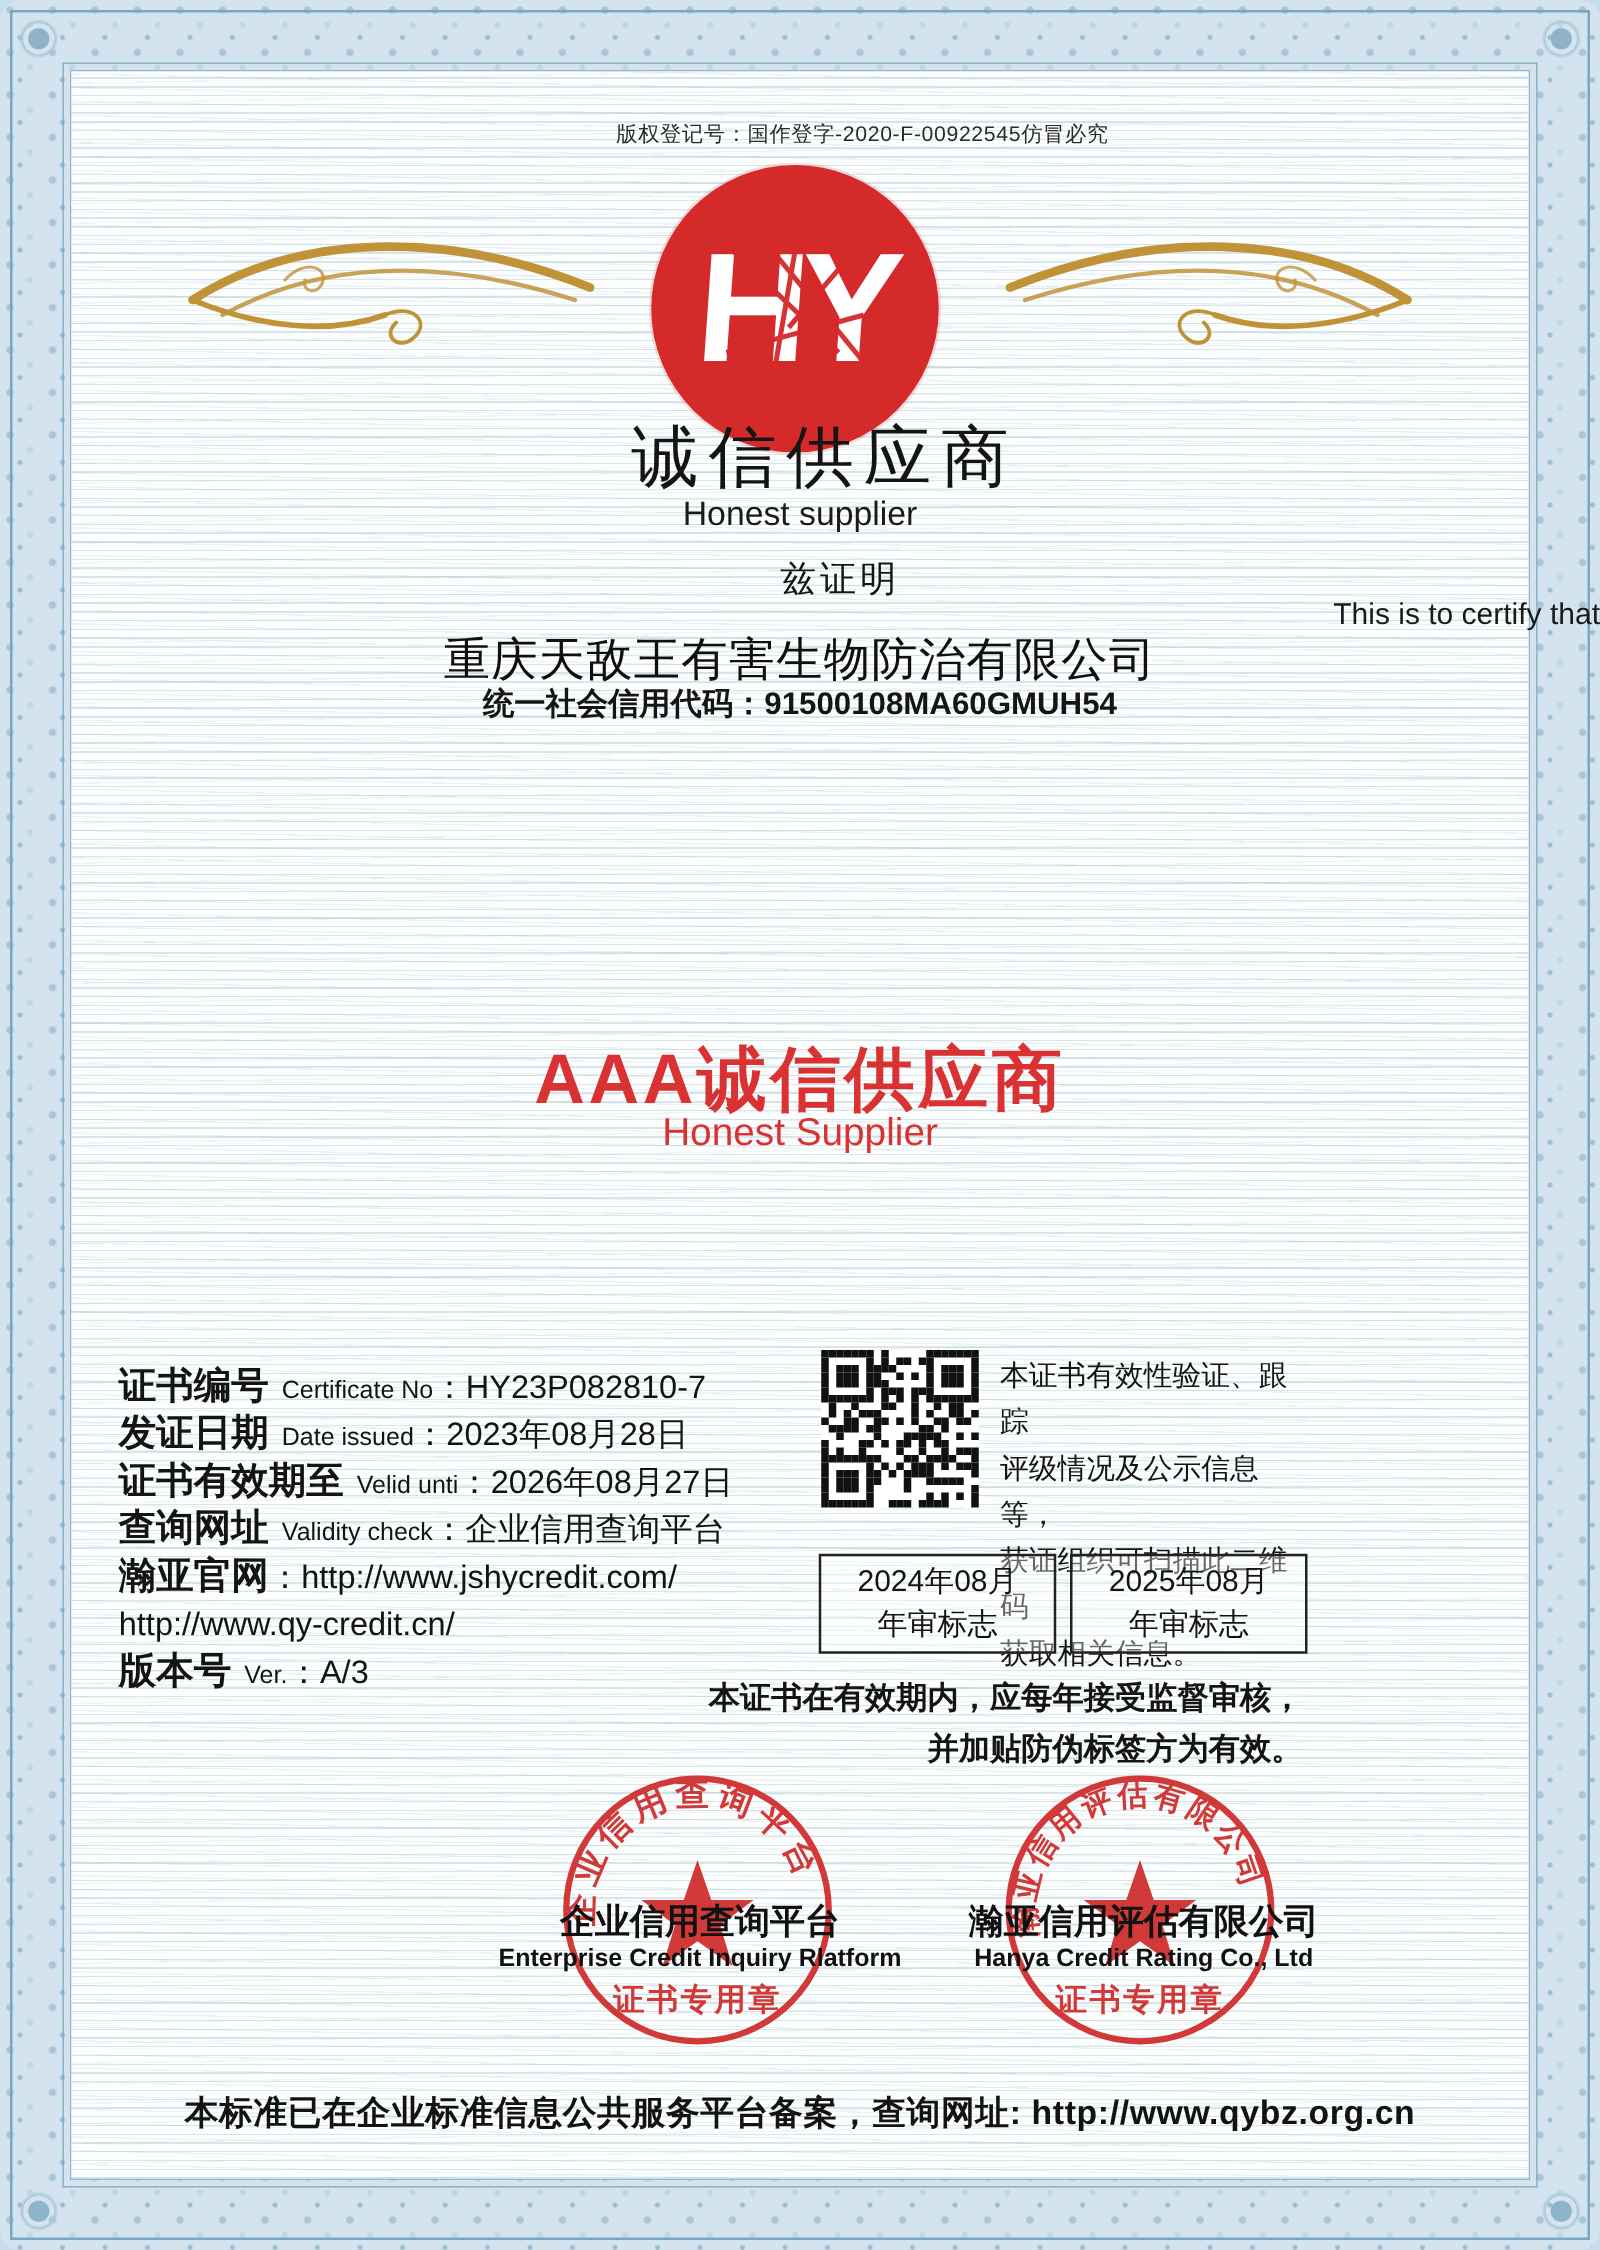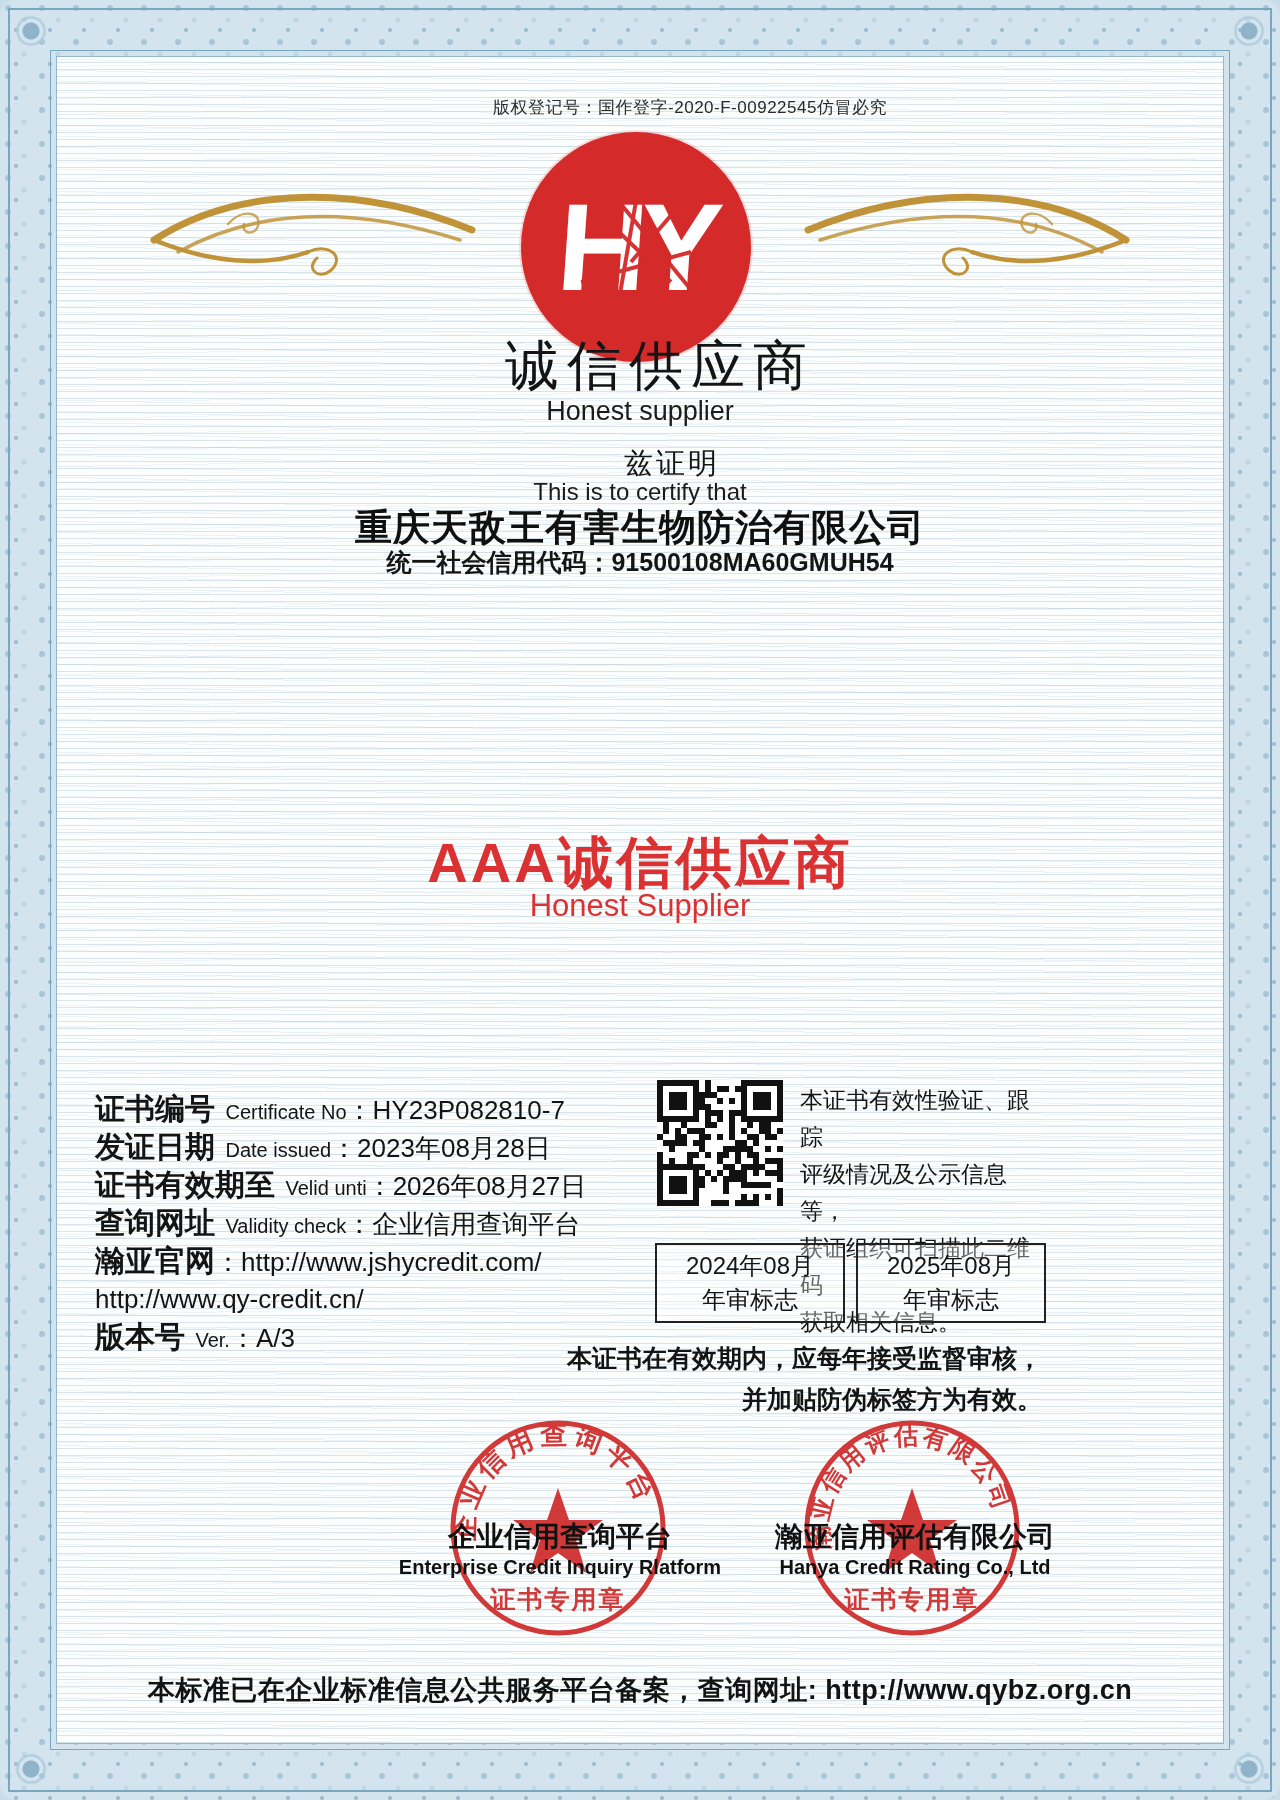--- a/index.html
+++ b/index.html
@@ -46,22 +46,22 @@
     box-shadow:0 0 0 2px rgba(212,42,42,.15);}
   .logo span{color:#fff;font-size:124px;font-weight:900;letter-spacing:-8px;
     font-family:"Liberation Sans",sans-serif;transform:skewX(-4deg);}
   .logo svg{position:absolute;inset:0;}
   .flourish{top:178px;width:330px;height:110px;}
   .flourish.left{left:148px;}
   .flourish.right{left:802px;transform:scaleX(-1);}
   .title-cn{top:330px;font-size:54px;font-weight:400;color:#141414;letter-spacing:8px;padding-left:20px;}
   .title-en{top:396px;font-size:27px;color:#1b1b1b;}
   .certify-cn{top:444px;font-size:29px;color:#151515;letter-spacing:3px;padding-left:32px;}
-  .certify-en{top:478px;font-size:24px;color:#1b1b1b;}
-  .company{top:503px;font-size:37px;font-weight:700;color:#101010;letter-spacing:1px;}
+  .certify-en{top:478px;font-size:24px;color:#1b1b1b;text-align:right;}
+  .company{top:503px;font-size:37px;font-weight:400;color:#101010;letter-spacing:1px;}
   .credit-code{top:546px;font-size:25px;font-weight:600;color:#151515;}
   .address{top:577px;font-size:25px;font-weight:600;color:#151515;}
   .award-cn{top:826px;font-size:56px;font-weight:800;color:#da3232;letter-spacing:3px;}
   .award-en{top:888px;font-size:31px;color:#da3232;}
   
   .details{top:1090px;left:95px;width:560px;}
   .dline{height:38px;line-height:38px;white-space:nowrap;color:#141414;}
   .dline .cn{font-size:30px;font-weight:600;}
   .dline .en{font-size:20px;margin-left:6px;}
   .dline .sep{font-size:26px;}

